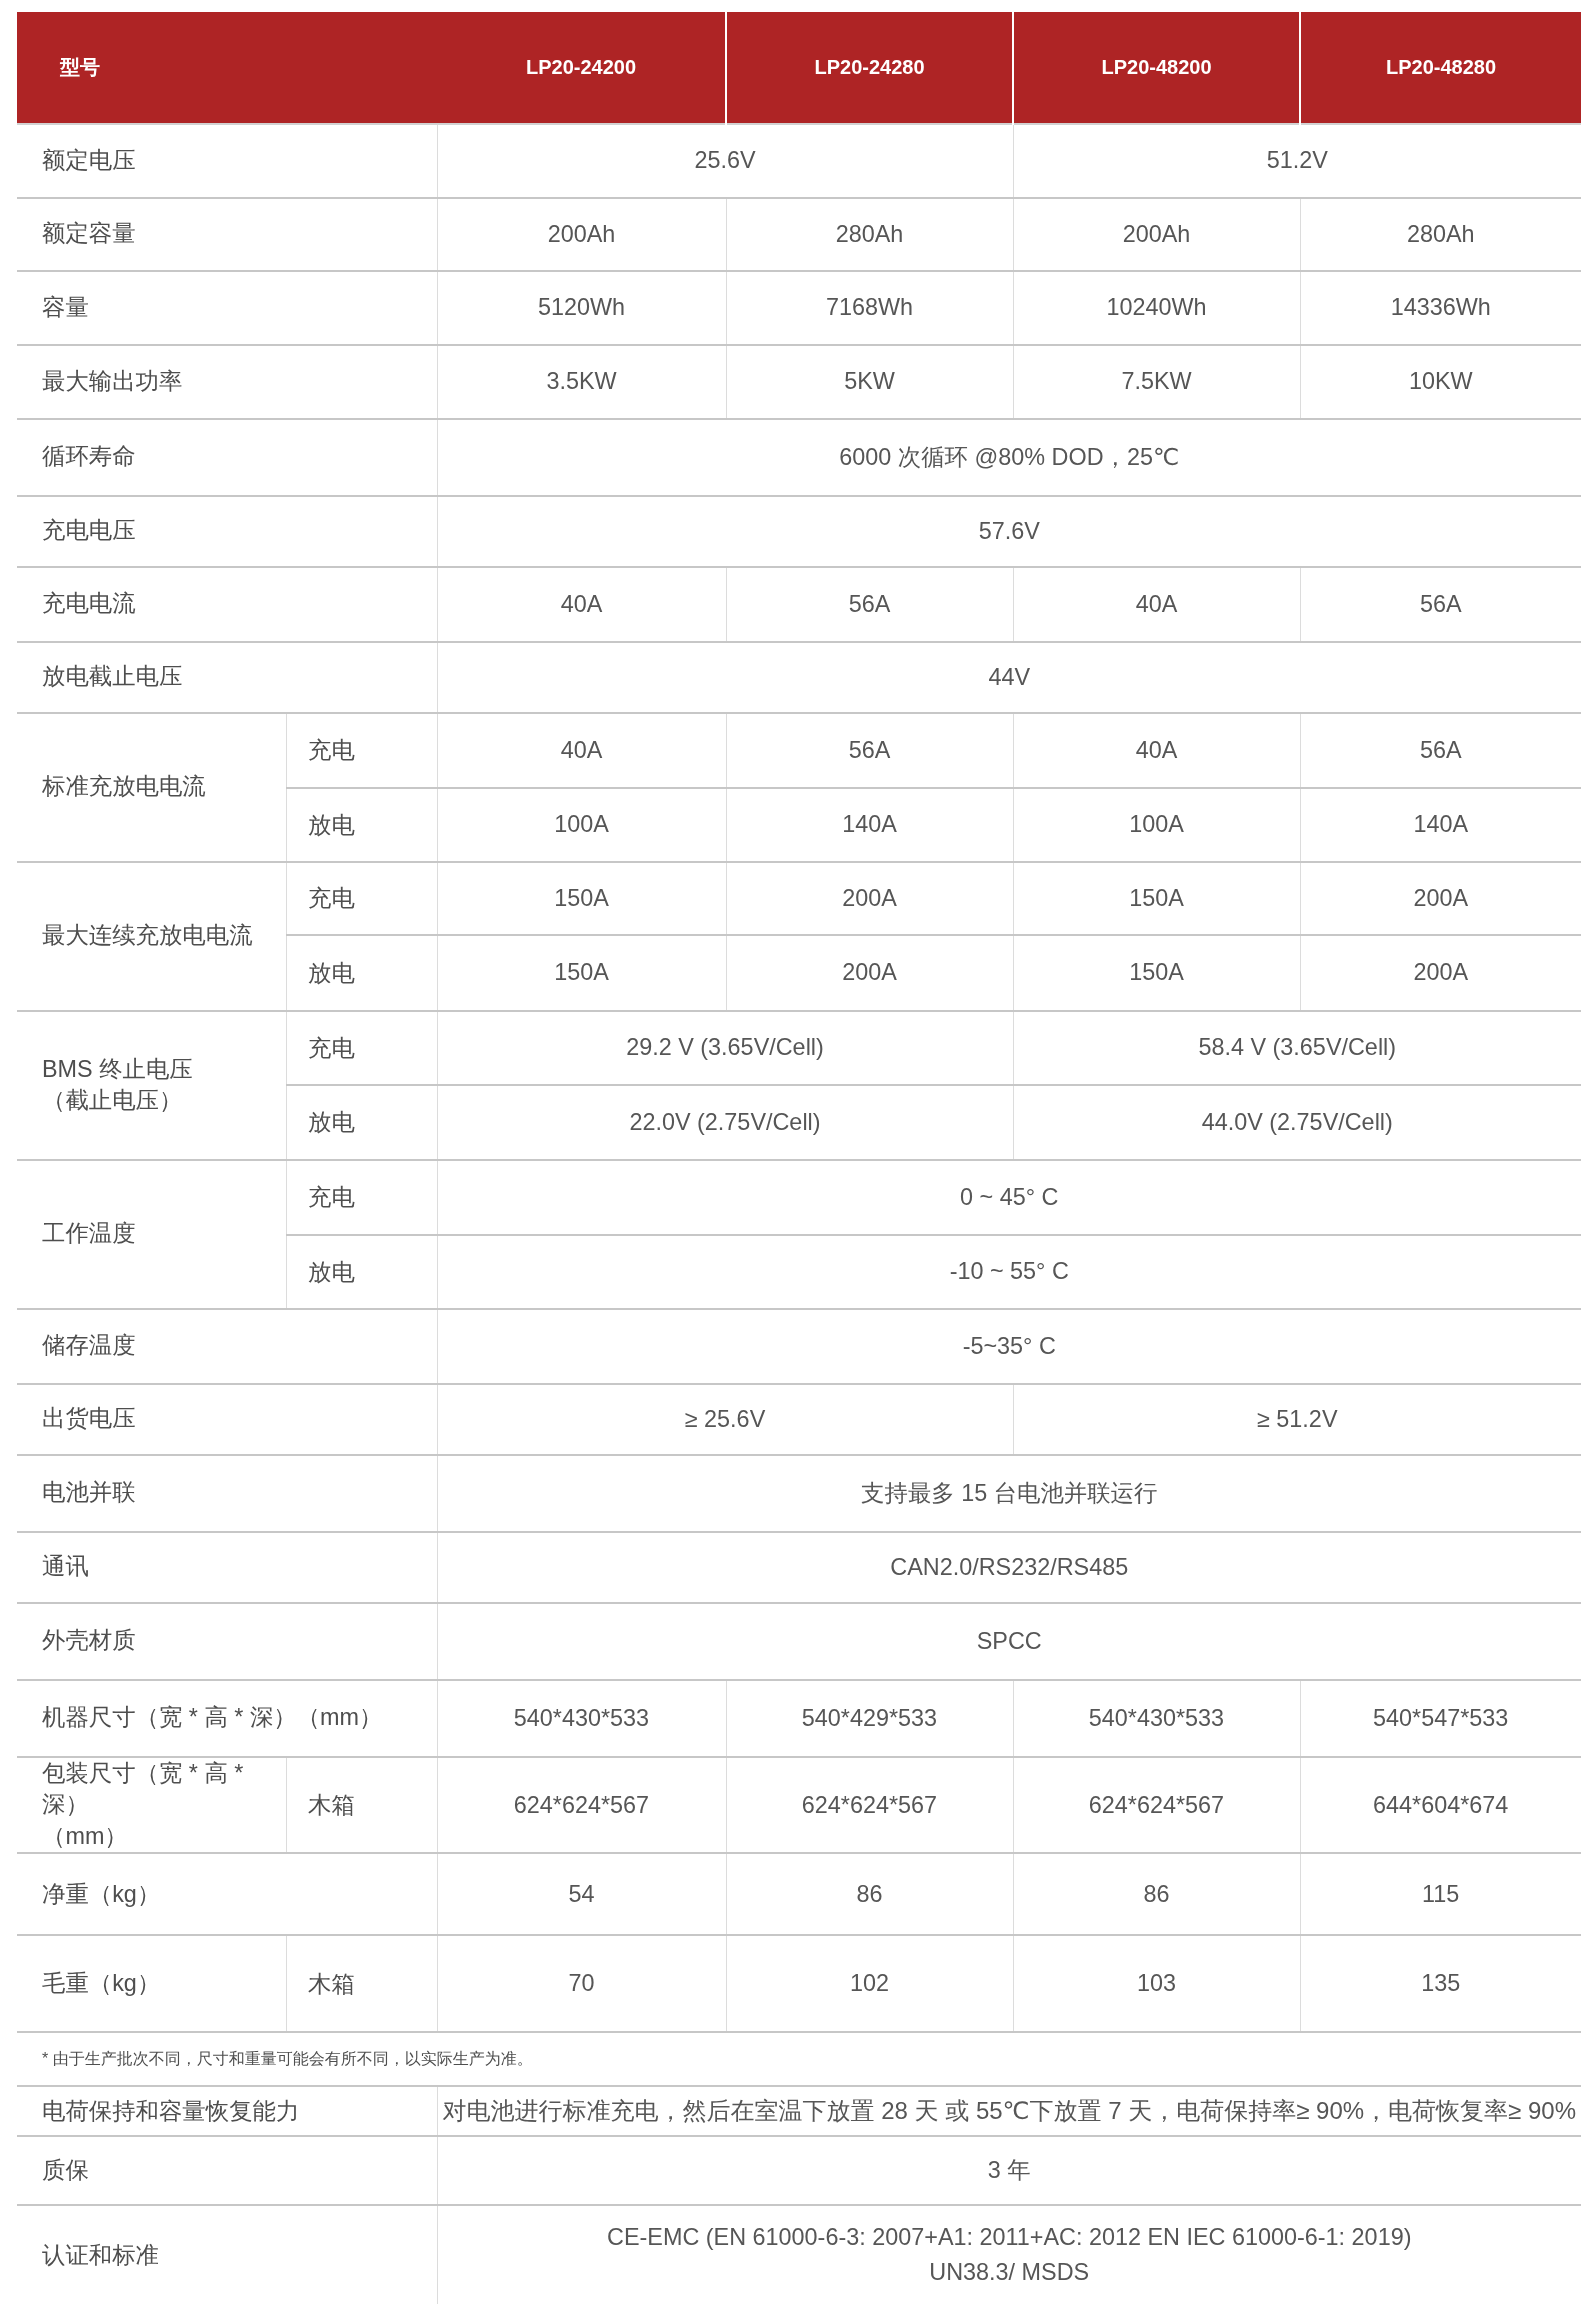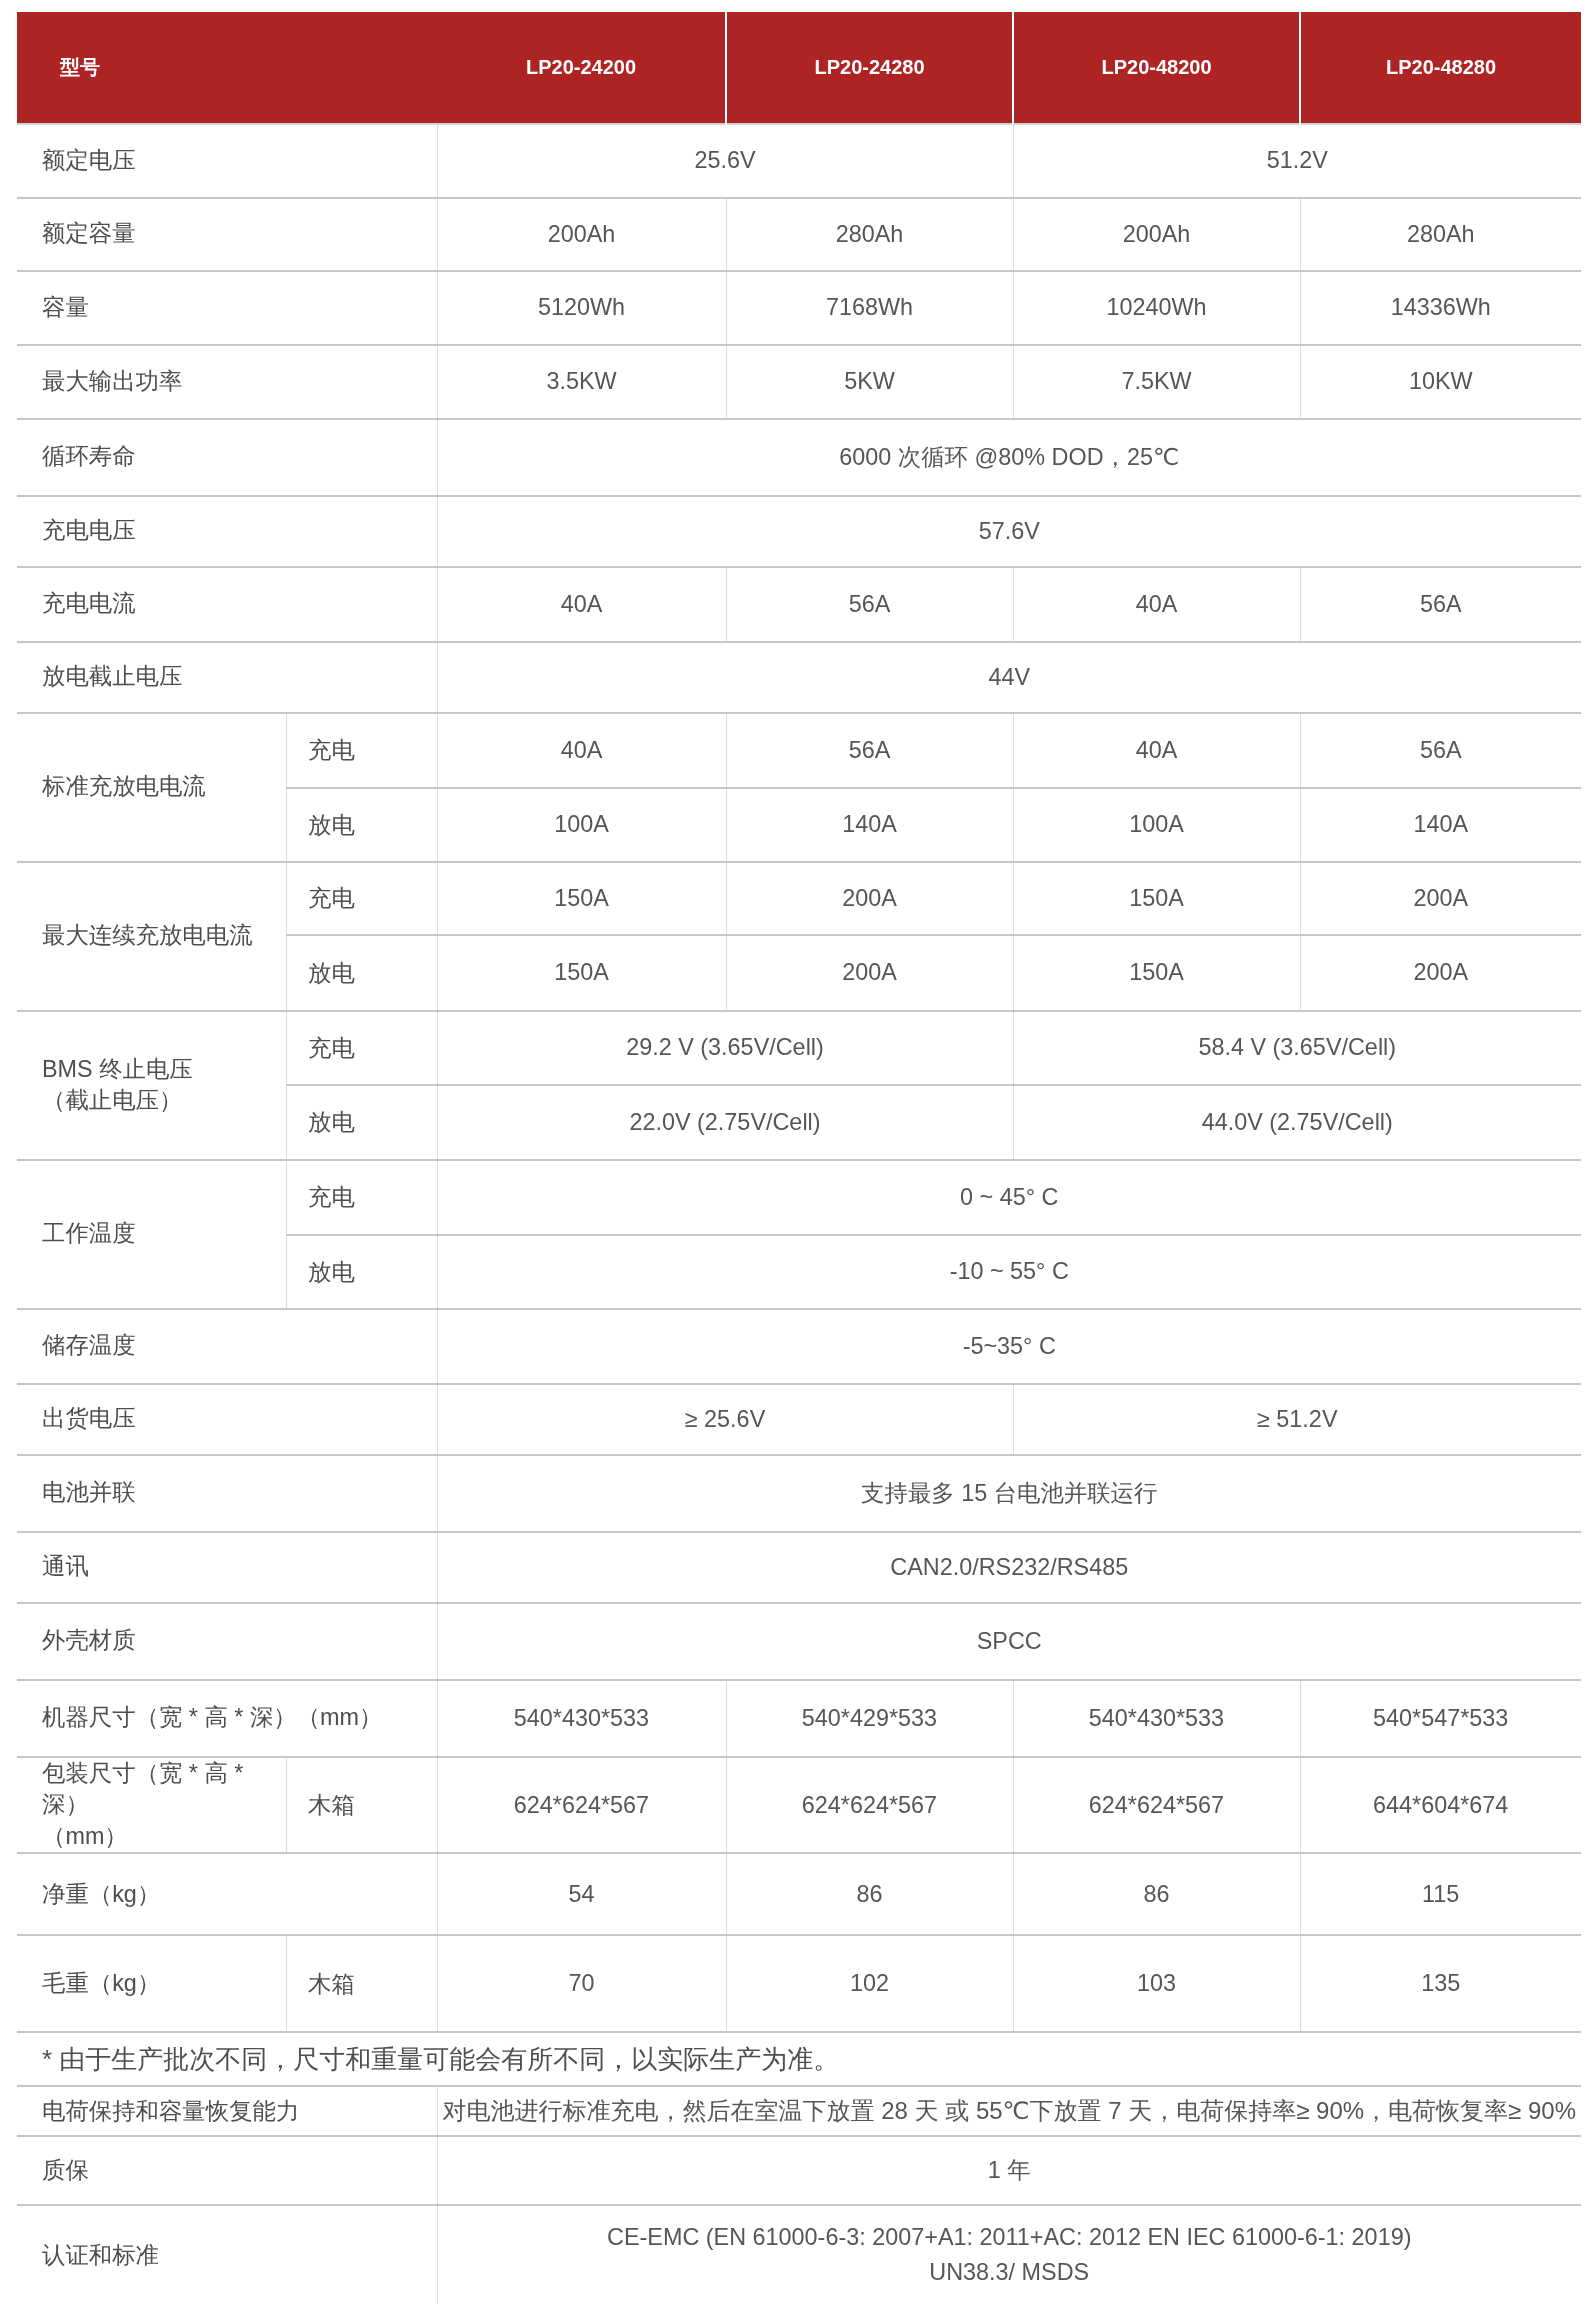--- a/index.html
+++ b/index.html
@@ -61,21 +61,21 @@
     border-left:0.9px solid var(--border-light);
   }
   td.val{
     text-align:center;
     border-left:0.9px solid var(--border-light);
     line-height:1.5;
   }
   td.note-cell{
     text-align:left;
     padding-left:25px;
-    font-size:26px;
+    font-size:16px;
     color:var(--label-text);
   }
   td.val-long{font-size:24px;white-space:nowrap;}
   .line{display:block;}
 </style>
 </head>
 <body>
 
 <table class="spec">
   <colgroup>
@@ -273,21 +273,21 @@
       <td class="note-cell" colspan="6">* 由于生产批次不同，尺寸和重量可能会有所不同，以实际生产为准。</td>
     </tr>
 
     <tr style="height:50px">
       <td class="label" colspan="2">电荷保持和容量恢复能力</td>
       <td class="val val-long" colspan="4">对电池进行标准充电，然后在室温下放置 28 天 或 55℃下放置 7 天，电荷保持率≥ 90%，电荷恢复率≥ 90%</td>
     </tr>
 
     <tr style="height:69px">
       <td class="label" colspan="2">质保</td>
-      <td class="val" colspan="4">1 年</td>
+      <td class="val" colspan="4">3 年</td>
     </tr>
 
     <tr style="height:99px">
       <td class="label" colspan="2">认证和标准</td>
       <td class="val" colspan="4">
         <span class="line">CE-EMC (EN 61000-6-3: 2007+A1: 2011+AC: 2012 EN IEC 61000-6-1: 2019)</span>
         <span class="line">UN38.3/ MSDS</span>
       </td>
     </tr>
 

